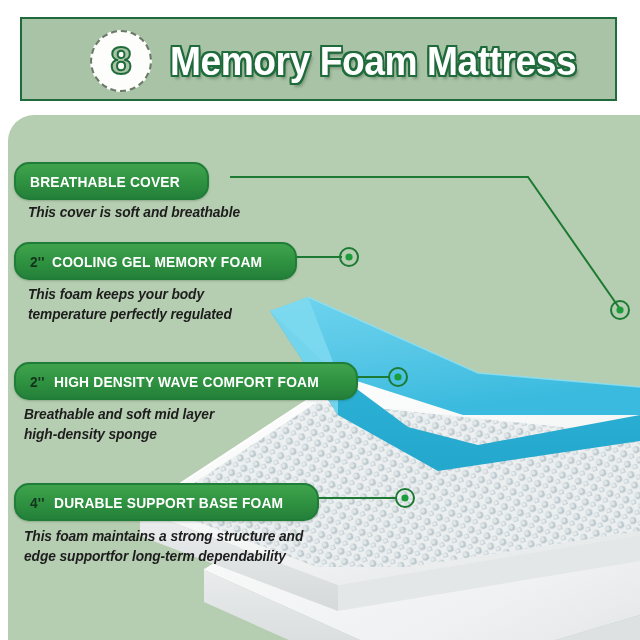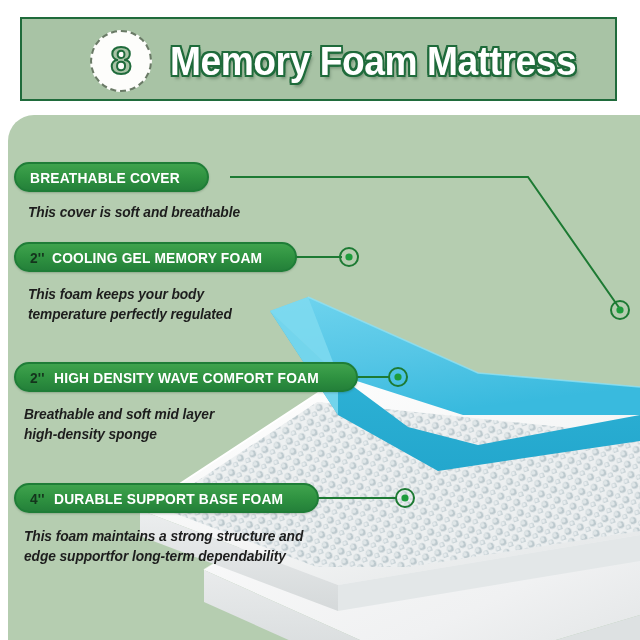--- a/index.html
+++ b/index.html
@@ -33,21 +33,21 @@
 
   
   .panel{position:absolute;left:8px;top:115px;width:632px;height:525px;
          background:#b5cdb0;border-top-left-radius:26px;border-top-right-radius:0;
          overflow:hidden;}
 
   
   .art{position:absolute;left:0;top:0;width:632px;height:525px;}
 
   
-  .pill{position:absolute;height:30px;border-radius:15px;
+  .pill{position:absolute;height:38px;border-radius:15px;
         background:linear-gradient(180deg,#3fa34d 0%,#2e9140 55%,#24803a 100%);
         border:2px solid #1f7d37;box-sizing:border-box;
         display:flex;align-items:center;padding:0 14px;
         box-shadow:0 1px 2px rgba(30,60,35,.25);text-align:center;}
   .pill span{font-size:15px;font-weight:bold;color:#ffffff;white-space:nowrap;
              letter-spacing:.2px;
              font-family:"Liberation Sans Narrow","Liberation Sans",sans-serif;
              transform:scaleX(0.92);transform-origin:left center;}
   .pill .inch{color:#14341c;}
 

